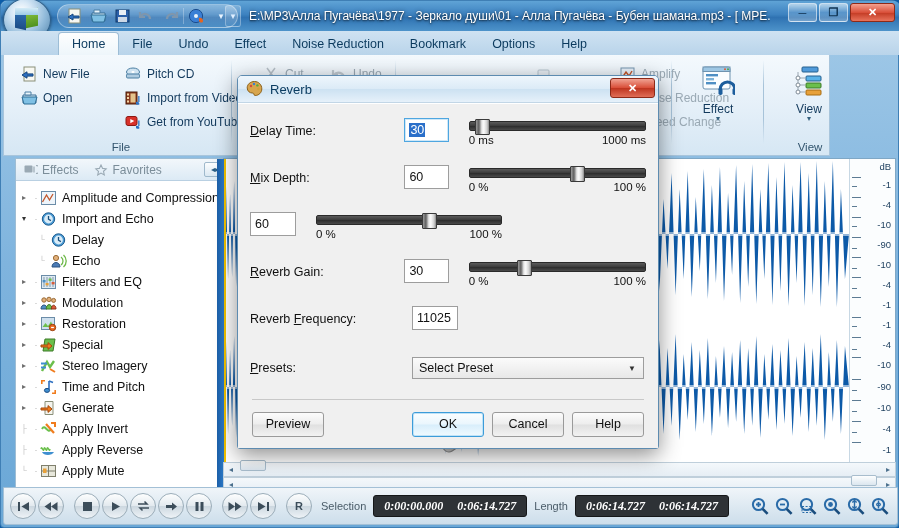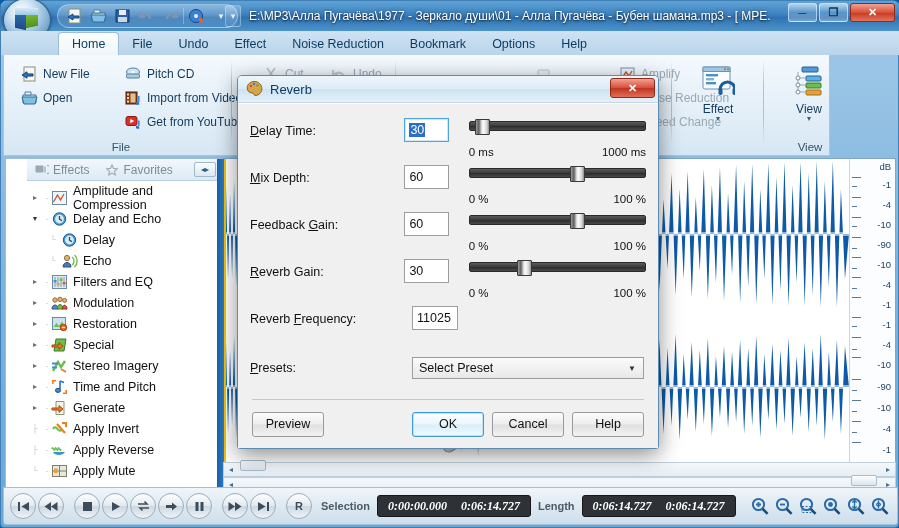--- a/index.html
+++ b/index.html
@@ -115,22 +115,22 @@
   .bigbtn{
     position:absolute; top:4px; width:58px; height:76px;
     display:flex; flex-direction:column; align-items:center; justify-content:flex-start;
     font-size:12px; color:#12395c;
   }
   .bigbtn .bigico{ width:34px;height:34px; margin-top:4px; margin-bottom:4px; }
   .bigbtn .arr{ font-size:8px; color:#35617f; margin-top:-2px;}
 
   
   #leftpanel{
-    position:absolute; left:4px; top:157px; width:216px; height:330px;
-    background:#ffffff; border:1px solid #9ebdd4;padding-left:21px;
+    position:absolute; left:14px; top:157px; width:216px; height:330px;
+    background:#ffffff; border:1px solid #9ebdd4;
   }
   #lp-tabs{
     height:22px; display:flex; align-items:center;
     background: linear-gradient(180deg,#f2f7fb,#dceaf5);
     border-bottom:1px solid #b9d0e2;
   }
   .lptab{ display:flex; align-items:center; gap:4px; padding:0 8px; height:20px;
     color:#7b8d99; font-size:12px; }
   .lptab .tico{ width:14px;height:12px; border-radius:2px;}
   #lp-nav{ margin-left:auto; margin-right:4px; width:22px;height:15px;
@@ -194,21 +194,21 @@
     display:flex; align-items:center; padding:0 6px;
   }
   .tbtn{
     width:26px;height:26px;border-radius:50%;
     background:linear-gradient(180deg,#fdfefe,#e3eaef 48%,#cdd8e0 52%,#eef3f7);
     border:1px solid #9badb9; margin-right:2px;
     display:flex;align-items:center;justify-content:center;
     color:#3c4d5a;
   }
   .tgap{ width:8px; }
-  .blabel{ font-size:11px; color:#4a5b68; font-weight:bold; margin:0 7px; }
+  .blabel{ font-size:11px; color:#4a5b68; font-weight:normal; margin:0 7px; }
   .timebox{
     background:#2e3236; border:1px solid #151719; border-radius:3px;
     height:22px; display:flex; align-items:center; gap:14px; padding:0 10px;
     color:#ffffff; font-style:italic; font-weight:bold; font-size:12px;
     font-family:"Liberation Serif", serif;
   }
   .zbtn{ width:22px;height:22px;margin-left:2px; display:flex;align-items:center;justify-content:center;}
 
   
   #reverb{
@@ -246,21 +246,21 @@
   .track{
     height:10px; border-radius:2px; position:relative;
     background:linear-gradient(180deg,#5b5b5b,#3d3d3d 45%,#2e2e2e 55%,#4a4a4a);
     border:1px solid #2a2a2a;
   }
   .thumb{
     position:absolute; top:-3px; width:15px; height:16px; border-radius:1px;
     background:linear-gradient(90deg,#9a9a9a 0%, #5f5f5f 22%, #e9e9e9 45%, #fbfbfb 60%, #cfcfcf 85%, #8a8a8a 100%);
     border:1px solid #3a3a3a;
   }
-  .minmax{ display:flex; justify-content:space-between; font-size:11.5px; color:#111; margin-top:15px;gap:40px;}
+  .minmax{ display:flex; justify-content:space-between; font-size:11.5px; color:#111; margin-top:3px;gap:40px;}
   .presetrow{ display:flex; align-items:center; margin-top:4px;}
   .presetrow .plabel{ padding-top:0;}
   #presetsel{
     margin-left:0; width:232px; height:22px; border:1px solid #9d9d9d;
     background:linear-gradient(180deg,#fbfbfb,#e8e8e8);
     display:flex; align-items:center; padding:0 6px; font-size:12.5px; color:#111;
     position:relative;
   }
   #presetsel .cv{ position:absolute; right:7px; font-size:8px; color:#333;}
   #rv-sep{ position:absolute; left:14px; right:14px; bottom:48px; height:1px; background:#c8c8c8;}
@@ -583,21 +583,21 @@
       <div class="trow">
         <span class="tw" style="color:#333;">▾</span>
         <span class="tdot">·</span>
         <span class="ticon">
           <svg width="17" height="16" viewBox="0 0 17 16">
               <circle cx="8.5" cy="8" r="6.2" fill="#4b9bd4" stroke="#1c5a8e"></circle>
               <circle cx="8.5" cy="8" r="4.4" fill="#d9ecf8"></circle>
               <path d="M8.5 5v3.2l2.4 1.4" stroke="#174e7c" stroke-width="1.3" fill="none"></path>
             </svg>
         </span>
-        <span>Delay and Echo</span>
+        <span>Import and Echo</span>
       </div>
 
       <div class="trow lvl2">
         <span class="tw" style="color:#c0c0c0;">└</span>
         <span class="ticon">
           <svg width="17" height="16" viewBox="0 0 17 16">
               <circle cx="8.5" cy="8" r="6.2" fill="#4b9bd4" stroke="#1c5a8e"></circle>
               <circle cx="8.5" cy="8" r="4.4" fill="#d9ecf8"></circle>
               <path d="M8.5 5v3.2l2.4 1.4" stroke="#174e7c" stroke-width="1.3" fill="none"></path>
             </svg>
@@ -1096,21 +1096,20 @@
             <div class="thumb" style="left:57%;"></div>
           </div>
           <div class="minmax">
             <span>0 %</span>
             <span>100 %</span>
           </div>
         </div>
       </div>
 
       <div class="prow">
-        <div class="plabel">Feedback <u>G</u>ain:</div>
         <div class="pnum">
           <span>60</span>
         </div>
         <div class="pslider">
           <div class="track">
             <div class="thumb" style="left:57%;"></div>
           </div>
           <div class="minmax">
             <span>0 %</span>
             <span>100 %</span>

